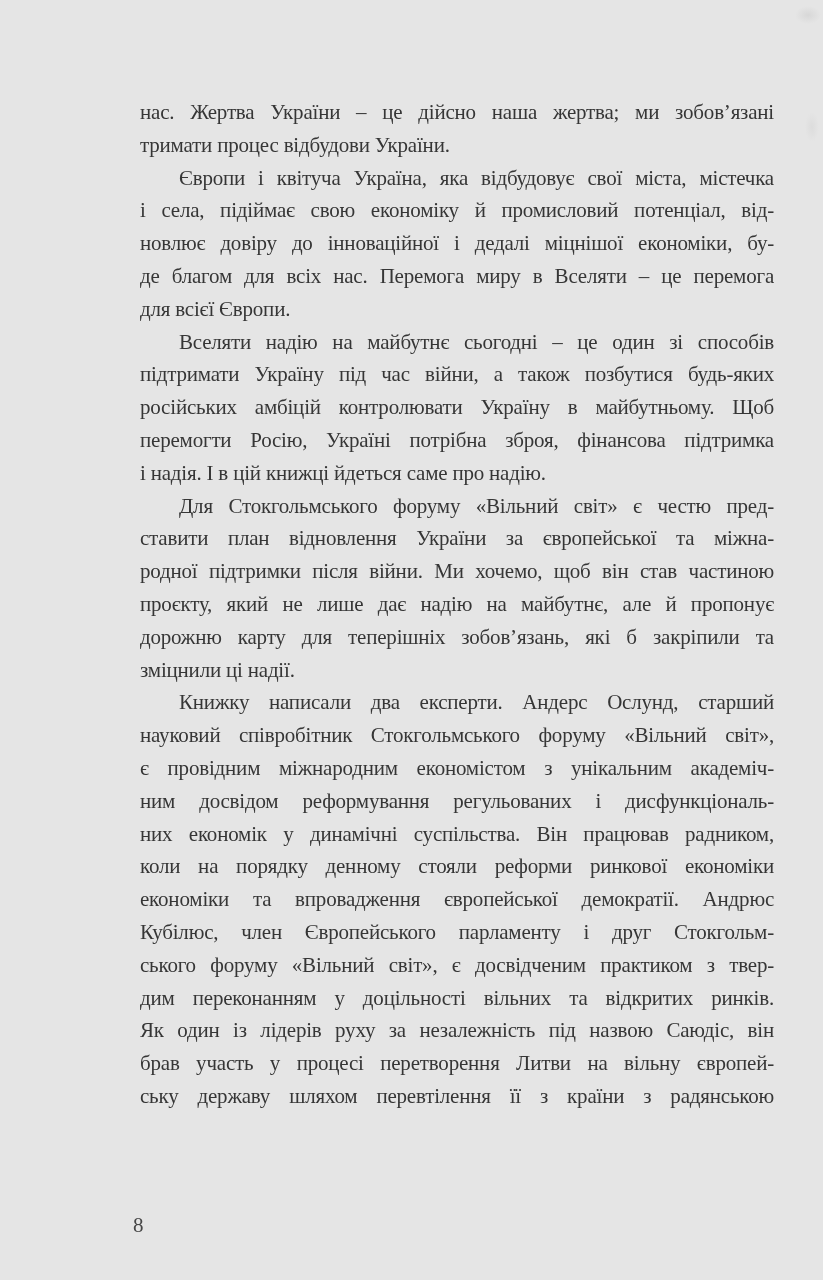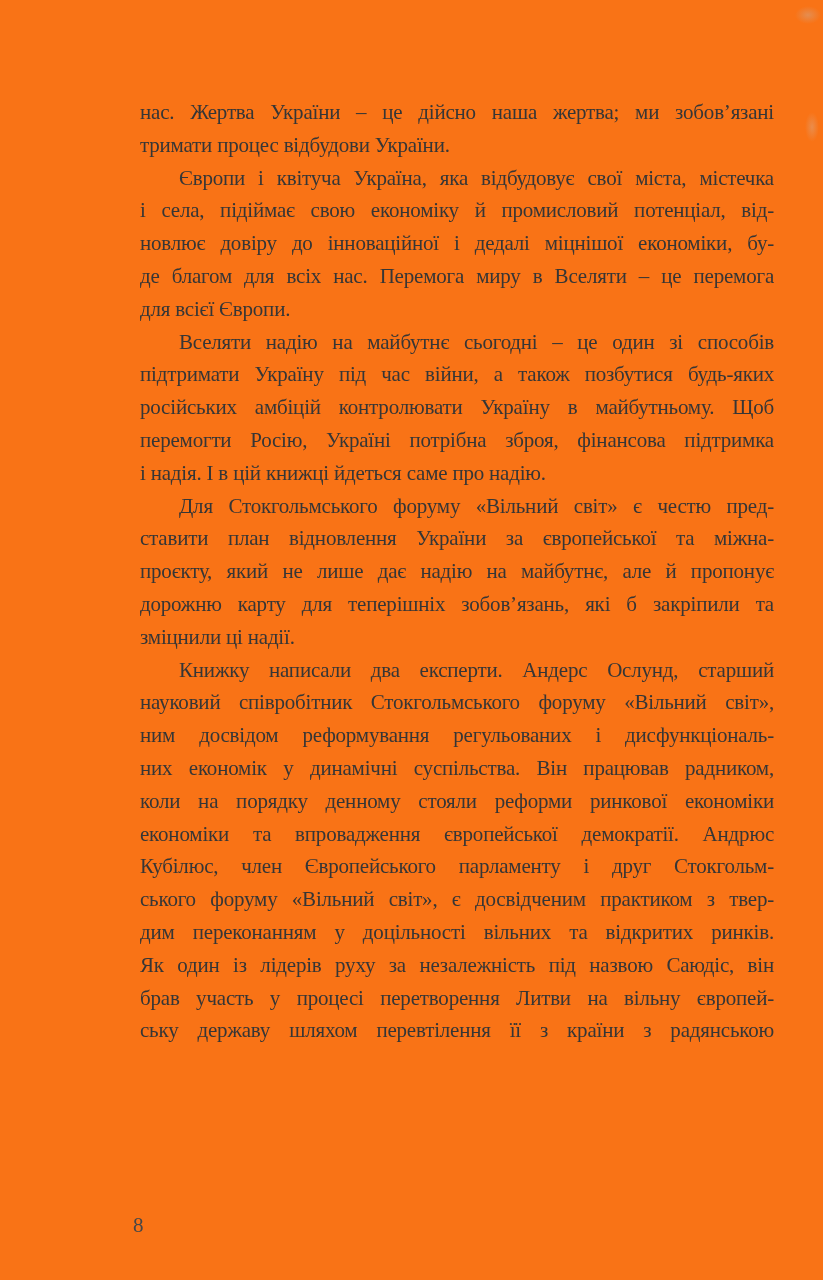--- a/index.html
+++ b/index.html
@@ -5,21 +5,21 @@
 <style>
   html, body {
     margin: 0;
     padding: 0;
     background: #ffffff;
   }
   .page {
     position: relative;
     width: 823px;
     height: 1280px;
-    background: #f97316;
+    background: #e5e5e5;
     overflow: hidden;
     font-family: "Liberation Serif", "DejaVu Serif", serif;
     color: #363636;
   }
   
   .smudge-a {
     position: absolute;
     right: 2px; top: 6px;
     width: 26px; height: 18px;
     background: radial-gradient(ellipse at center, rgba(190,190,190,.35), rgba(190,190,190,0) 70%);
@@ -80,27 +80,29 @@
       <div class="para">
         <div class="line indent">Вселяти надію на майбутнє сьогодні – це один зі способів</div>
         <div class="line">підтримати Україну під час війни, а також позбутися будь-яких</div>
         <div class="line">російських амбіцій контролювати Україну в майбутньому. Щоб</div>
         <div class="line">перемогти Росію, Україні потрібна зброя, фінансова підтримка</div>
         <div class="line flush">і надія. І в цій книжці йдеться саме про надію.</div>
       </div>
       <div class="para">
         <div class="line indent">Для Стокгольмського форуму «Вільний світ» є честю пред-</div>
         <div class="line">ставити план відновлення України за європейської та міжна-</div>
+        <div class="line">родної підтримки після війни. Ми хочемо, щоб він став частиною</div>
         <div class="line">проєкту, який не лише дає надію на майбутнє, але й пропонує</div>
         <div class="line">дорожню карту для теперішніх зобов’язань, які б закріпили та</div>
         <div class="line flush">зміцнили ці надії.</div>
       </div>
       <div class="para">
         <div class="line indent">Книжку написали два експерти. Андерс Ослунд, старший</div>
         <div class="line">науковий співробітник Стокгольмського форуму «Вільний світ»,</div>
+        <div class="line">є провідним міжнародним економістом з унікальним академіч-</div>
         <div class="line">ним досвідом реформування регульованих і дисфункціональ-</div>
         <div class="line">них економік у динамічні суспільства. Він працював радником,</div>
         <div class="line">коли на порядку денному стояли реформи ринкової економіки</div>
         <div class="line">економіки та впровадження європейської демократії. Андрюс</div>
         <div class="line">Кубілюс, член Європейського парламенту і друг Стокгольм-</div>
         <div class="line">ського форуму «Вільний світ», є досвідченим практиком з твер-</div>
         <div class="line">дим переконанням у доцільності вільних та відкритих ринків.</div>
         <div class="line">Як один із лідерів руху за незалежність під назвою Саюдіс, він</div>
         <div class="line">брав участь у процесі перетворення Литви на вільну європей-</div>
         <div class="line">ську державу шляхом перевтілення її з країни з радянською</div>

